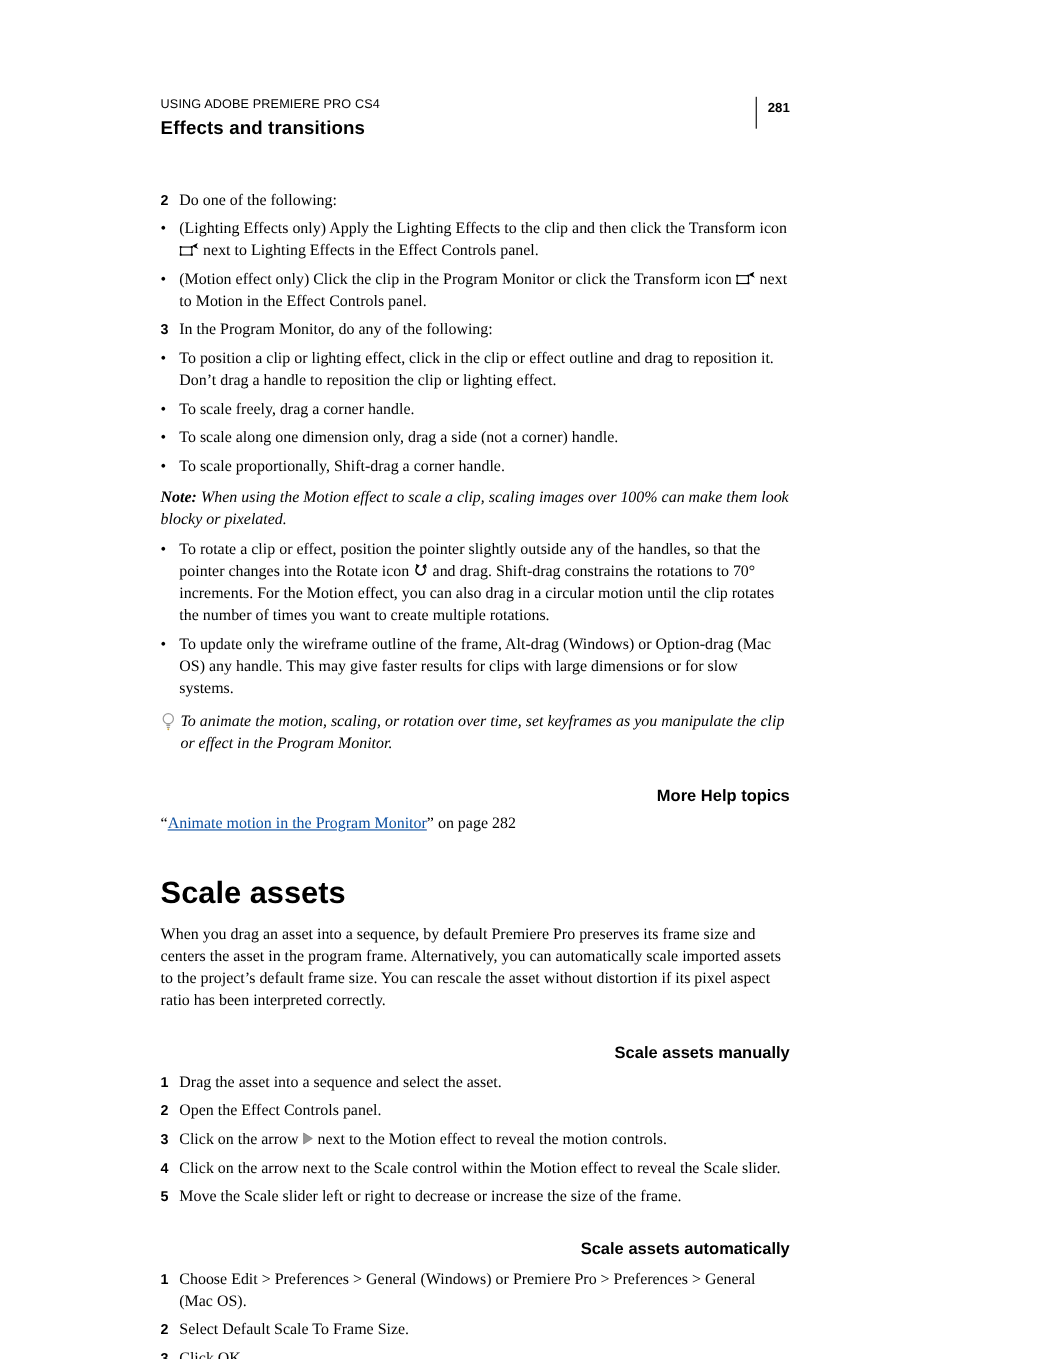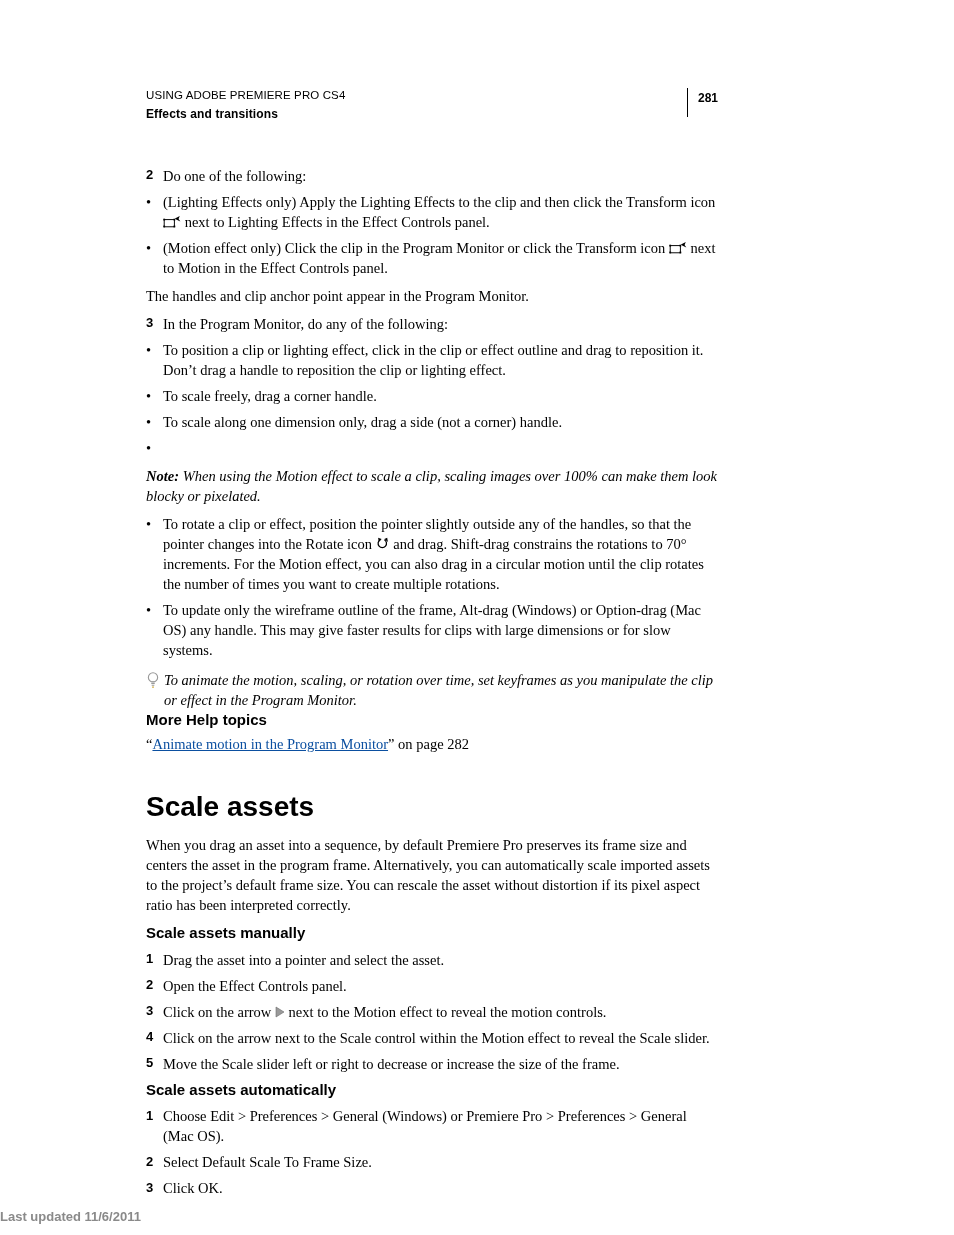--- a/index.html
+++ b/index.html
@@ -25,21 +25,21 @@
     margin-bottom: 44px;
   }
   .hdr-left {
     font-family: "Myriad Pro", "Segoe UI", Arial, sans-serif;
     font-size: 11.5px;
     letter-spacing: 0.01em;
     line-height: 1.35;
   }
   .hdr-sub {
     font-weight: 700;
-    font-size: 12px;
+    font-size: 17px;
     margin-top: 2px;
   }
   .page-num-wrap {
     margin-left: auto;
     border-left: 1.5px solid #000;
     padding: 2px 0 10px 10px;
     font-family: "Myriad Pro", "Segoe UI", Arial, sans-serif;
     font-weight: 700;
     font-size: 12px;
   }
@@ -65,21 +65,23 @@
   
   .tip-row { display: flex; margin: 10px 0 0 0; }
   .tip-icon-cell { width: 18px; flex: 0 0 18px; }
   .tip-text { font-style: italic; }
 
   
   .h-more, .h-sub {
     font-family: "Myriad Pro", "Segoe UI", Arial, sans-serif;
     font-weight: 700;
     font-size: 15px;
+    margin-top: 28px;
     margin-bottom: 4px;
+    text-align: right;
   }
   .h-section {
     font-family: "Myriad Pro", "Segoe UI", Arial, sans-serif;
     font-weight: 700;
     font-size: 28px;
     margin-top: 34px;
     margin-bottom: 6px;
     color: #000;
   }
   .link { color: #0b4fa0; }
@@ -153,41 +155,41 @@
           <rect x="17.5" y="4.5" width="3" height="3" fill="#000"></rect>
           <rect x="0.5" y="16" width="3" height="3" fill="#000"></rect>
           <rect x="17.5" y="16" width="3" height="3" fill="#000"></rect>
           <path d="M20 4 L28 0 L26 5 L29 9 L22 6 Z" fill="#000"></path>
         </svg>
       </span>
       <span> next to Motion in the Effect Controls panel.</span>
     </div>
   </div>
 
-  <div class="body-para">The handles and clip anchor point appear in the Program Monitor.</div>
 
   <div class="num-item">
     <div class="mark">3</div>
     <div>In the Program Monitor, do any of the following:</div>
   </div>
 
   <div class="bullet-item">
     <div class="mark">•</div>
     <div>To position a clip or lighting effect, click in the clip or effect outline and drag to reposition it. Don’t drag a handle to reposition the clip or lighting effect.</div>
   </div>
   <div class="bullet-item">
     <div class="mark">•</div>
     <div>To scale freely, drag a corner handle.</div>
   </div>
   <div class="bullet-item">
     <div class="mark">•</div>
     <div>To scale along one dimension only, drag a side (not a corner) handle.</div>
   </div>
   <div class="bullet-item">
     <div class="mark">•</div>
+    <div>To scale proportionally, Shift-drag a corner handle.</div>
   </div>
 
   <div class="body-para">
     <span class="note-label">Note:</span><span class="note-body"> When using the Motion effect to scale a clip, scaling images over 100% can make them look blocky or pixelated.</span>
   </div>
 
   <div class="bullet-item">
     <div class="mark">•</div>
     <div>
       <span>To rotate a clip or effect, position the pointer slightly outside any of the handles, so that the pointer changes into the Rotate icon </span>
@@ -223,21 +225,21 @@
     <span>“</span><a class="link" href="#">Animate motion in the Program Monitor</a><span>” on page 282</span>
   </div>
 
   <div class="h-section">Scale assets</div>
   <div class="body-para">When you drag an asset into a sequence, by default Premiere Pro preserves its frame size and centers the asset in the program frame. Alternatively, you can automatically scale imported assets to the project’s default frame size. You can rescale the asset without distortion if its pixel aspect ratio has been interpreted correctly.</div>
 
   <div class="h-sub">Scale assets manually</div>
 
   <div class="num-item">
     <div class="mark">1</div>
-    <div>Drag the asset into a pointer and select the asset.</div>
+    <div>Drag the asset into a sequence and select the asset.</div>
   </div>
   <div class="num-item">
     <div class="mark">2</div>
     <div>Open the Effect Controls panel.</div>
   </div>
   <div class="num-item">
     <div class="mark">3</div>
     <div>
       <span>Click on the arrow </span>
       <span class="inline-icon arrow">

